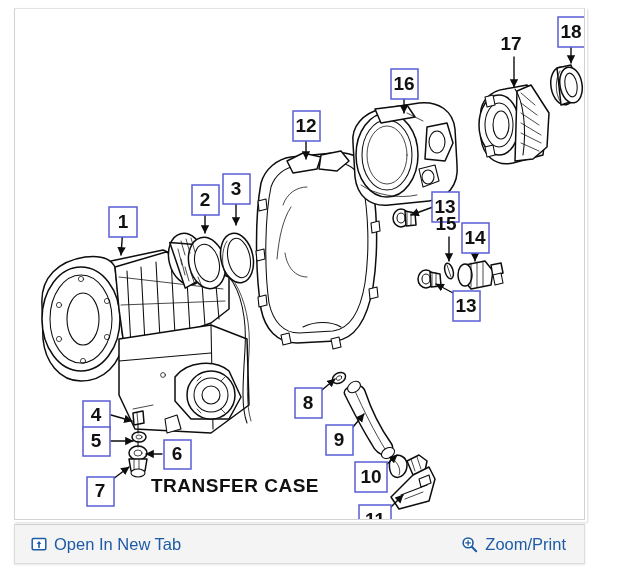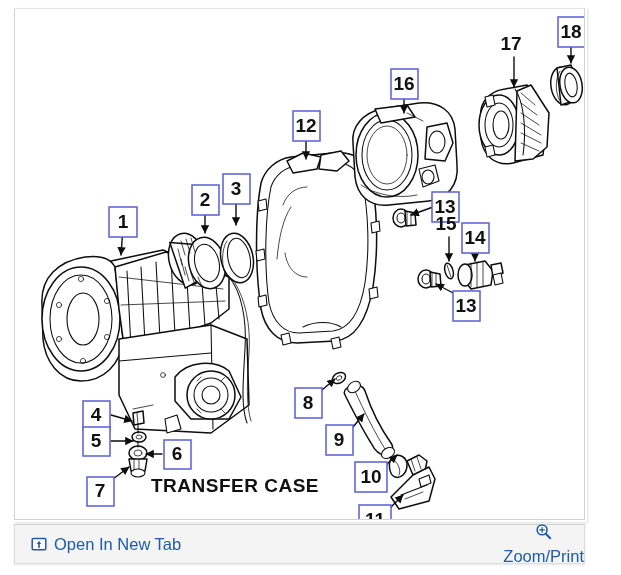--- a/index.html
+++ b/index.html
@@ -60,21 +60,21 @@
   }
   .act{
     display:flex;align-items:center;gap:7px;
     color:#1d5ba6;
     font-size:16.5px;
     cursor:pointer;
     text-decoration:none;
     white-space:nowrap;
   }
   #act-left{margin-left:16px;}
-  #act-right{margin-left:auto;flex-direction:column;}
+  #act-right{margin-left:auto;margin-right:18px;}
   .act-ico{display:inline-block;line-height:0;flex:0 0 auto;}
 </style>
 </head>
 <body>
 
 <div id="app">
 
   <div id="viewer-shadow"></div>
 
   <div id="viewer">

